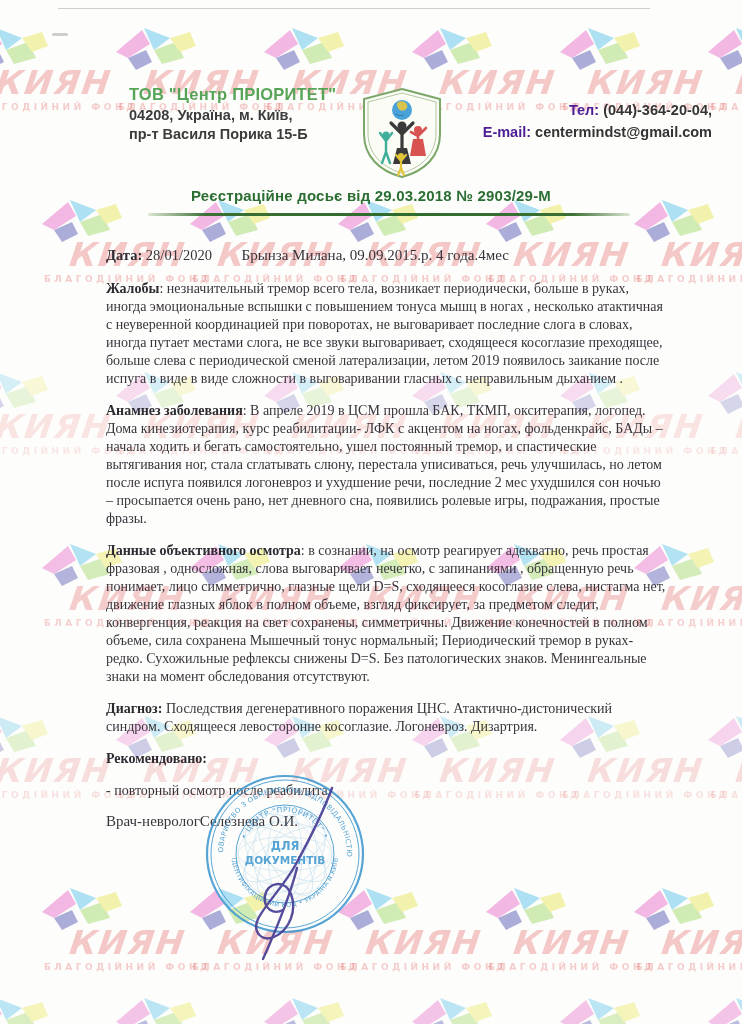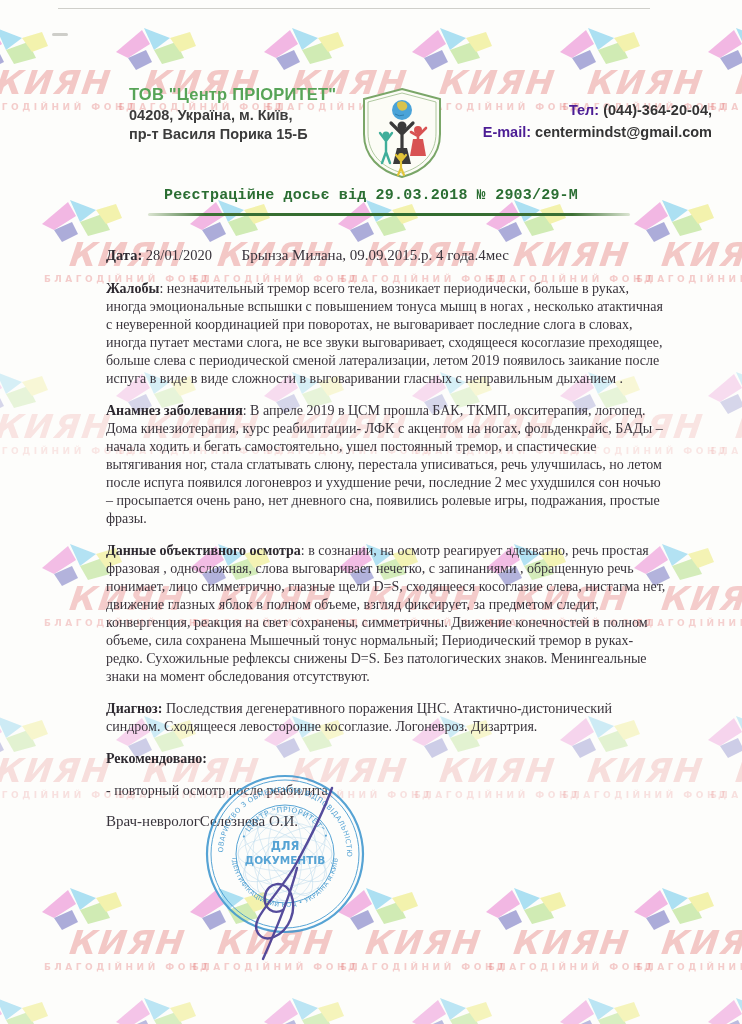--- a/index.html
+++ b/index.html
@@ -27,21 +27,21 @@
   .header{position:absolute;left:0;top:0;width:100%;z-index:2;font-family:"Liberation Sans",sans-serif;}
   .org-block{position:absolute;left:129px;top:84px;line-height:1.32;}
   .org-name{font-size:16.5px;font-weight:700;color:#57a457;letter-spacing:.2px;}
   .org-addr{font-size:14.5px;font-weight:700;color:#3c3c3c;}
   .logo-box{position:absolute;left:357px;top:86px;width:90px;height:95px;}
   .contact-block{position:absolute;right:30px;top:99px;text-align:right;line-height:1.55;}
   .contact-line{font-size:14.5px;font-weight:700;color:#343434;}
   .green-label{color:#4c1d95;}
   .reg-title{
     position:absolute;left:0;top:187px;width:100%;text-align:center;
-    font-size:15px;font-weight:700;color:#2b6e33;letter-spacing:.2px;font-family:Liberation Mono, monospace;
+    font-size:15px;font-weight:700;color:#2b6e33;letter-spacing:.2px;
   }
   .green-rule{
     position:absolute;left:148px;top:213px;width:482px;height:3px;border-radius:2px;
     background:linear-gradient(90deg,rgba(122,160,90,.25),#3c7034 12%,#2f6b2f 50%,#3c7034 88%,rgba(122,160,90,.25));
   }
   
   .doc-body{position:absolute;left:106px;top:246px;width:560px;z-index:2;font-size:14px;line-height:18px;}
   .doc-body p{margin:0 0 14px 0;text-align:left;}
   .date-line{margin-bottom:16px !important;font-size:14.5px;}
   .patient{margin-left:26px;font-size:15px;}

